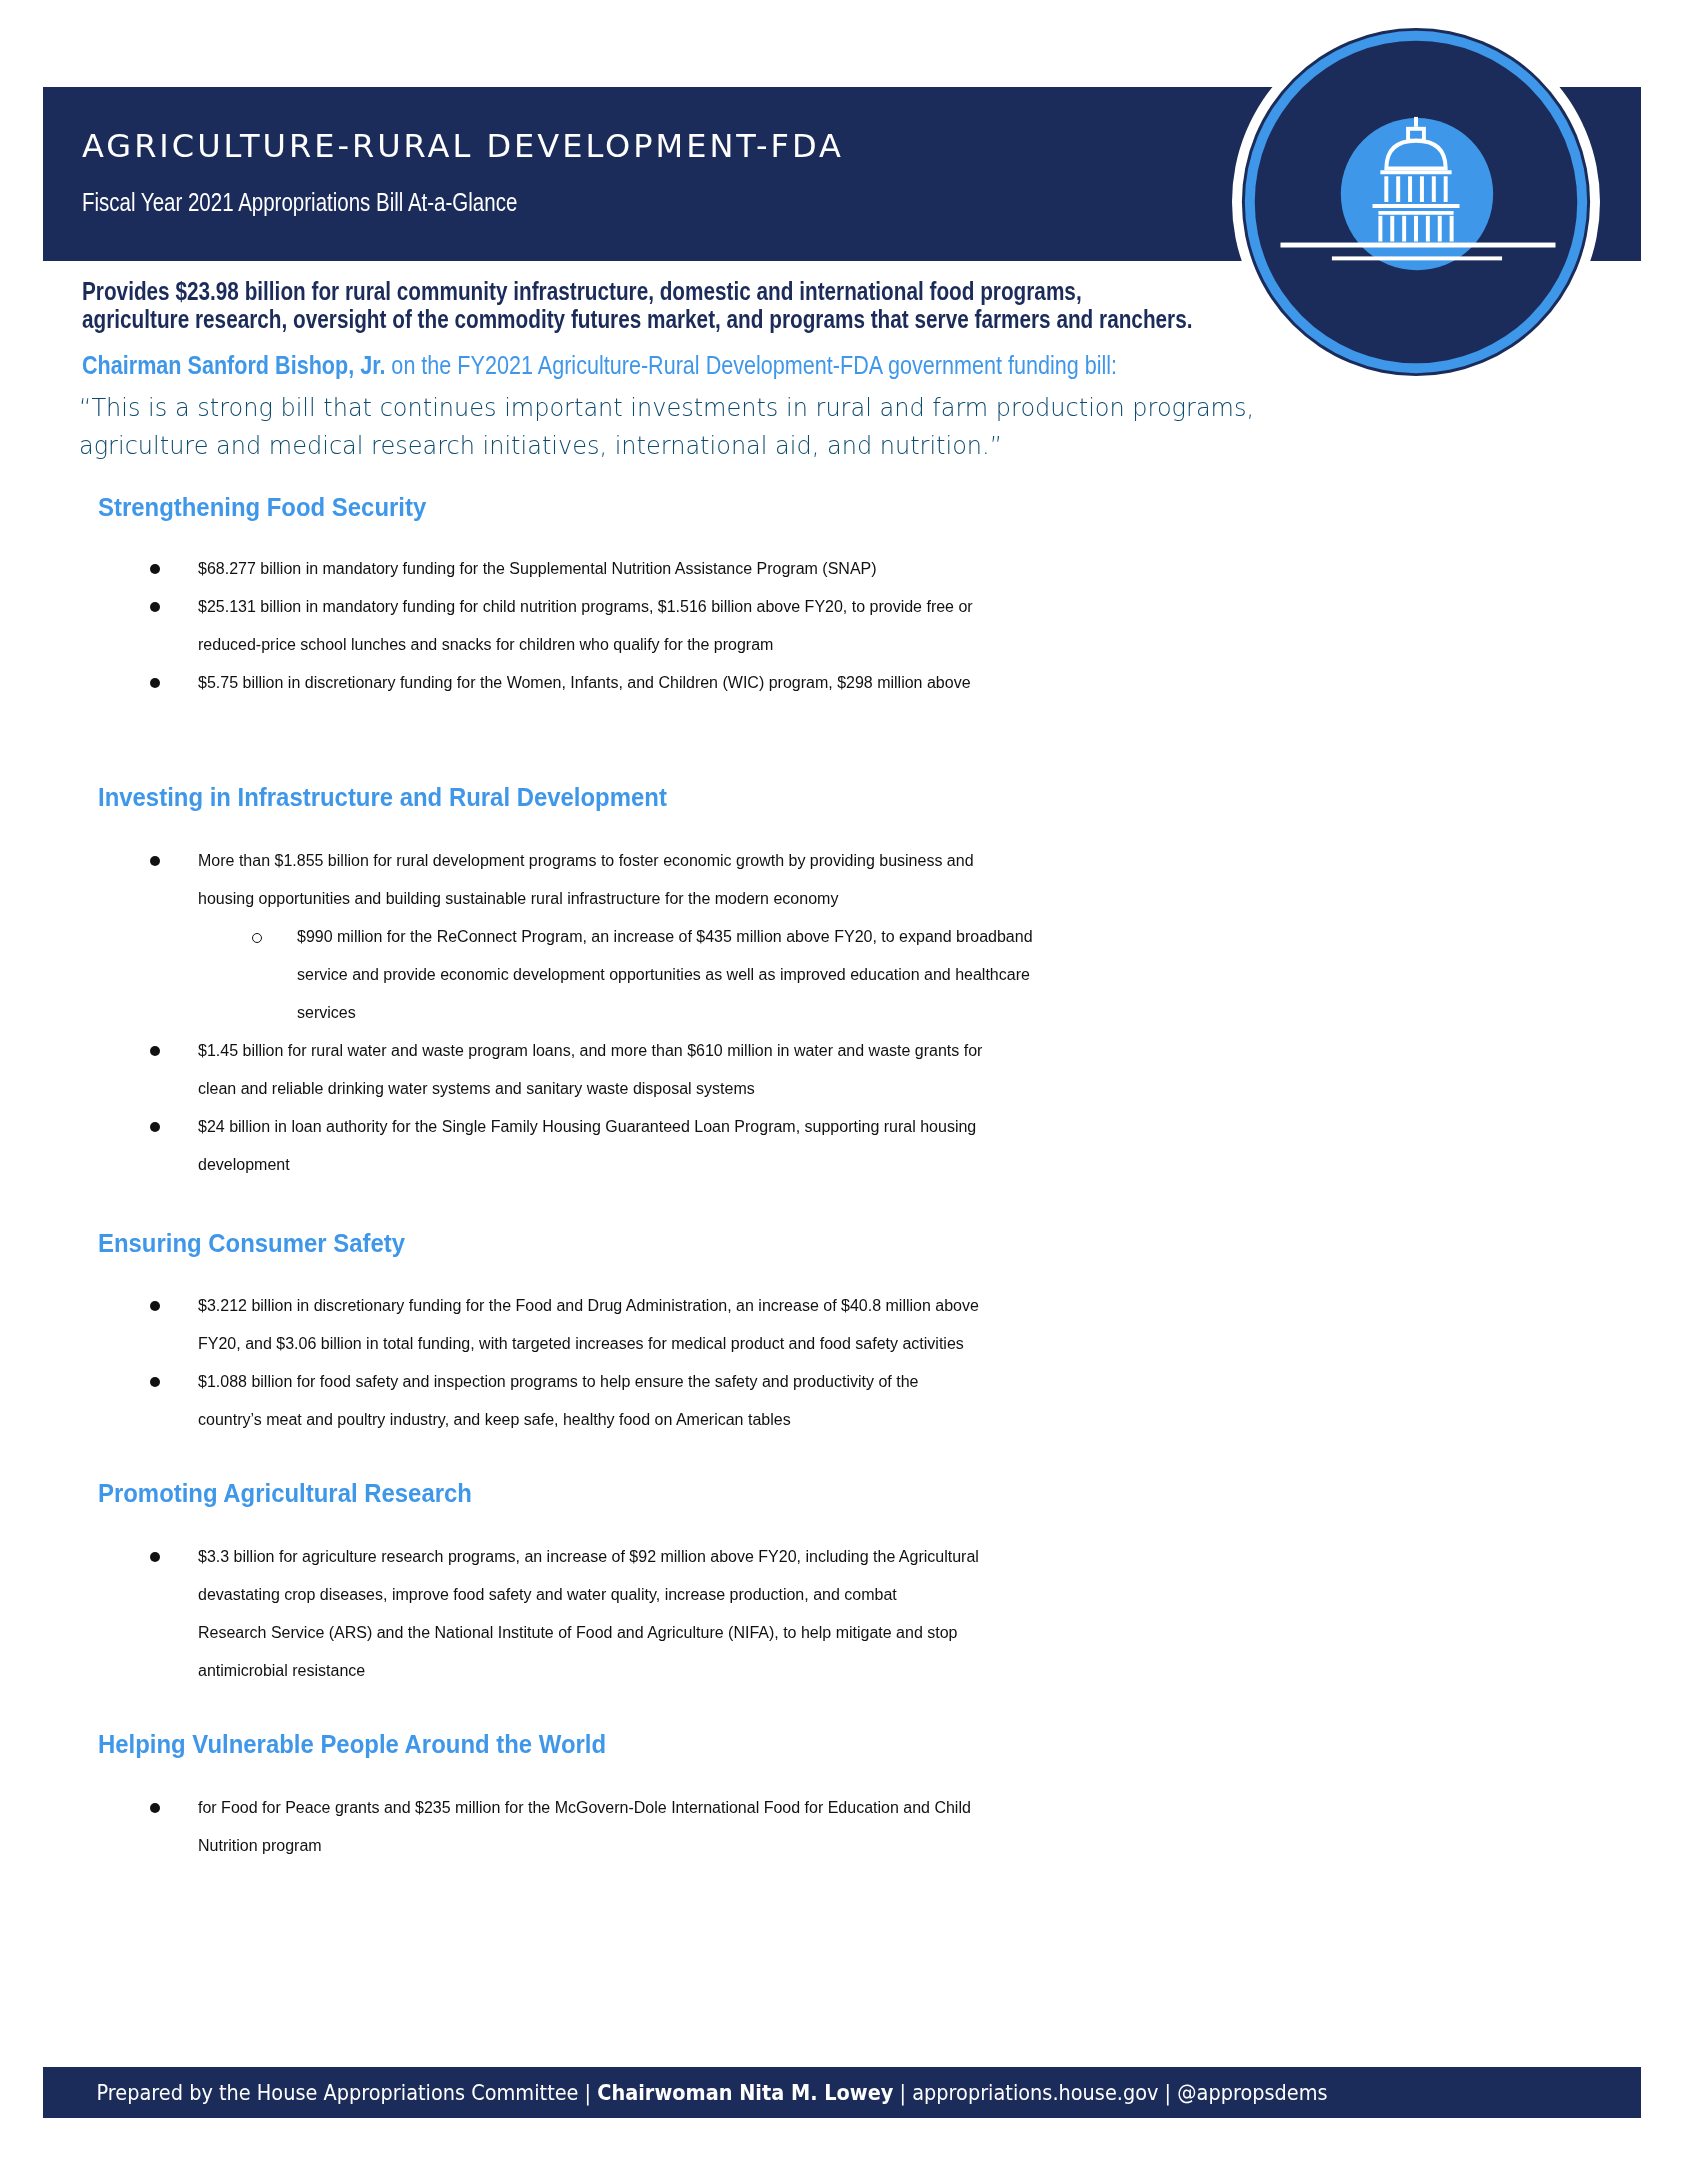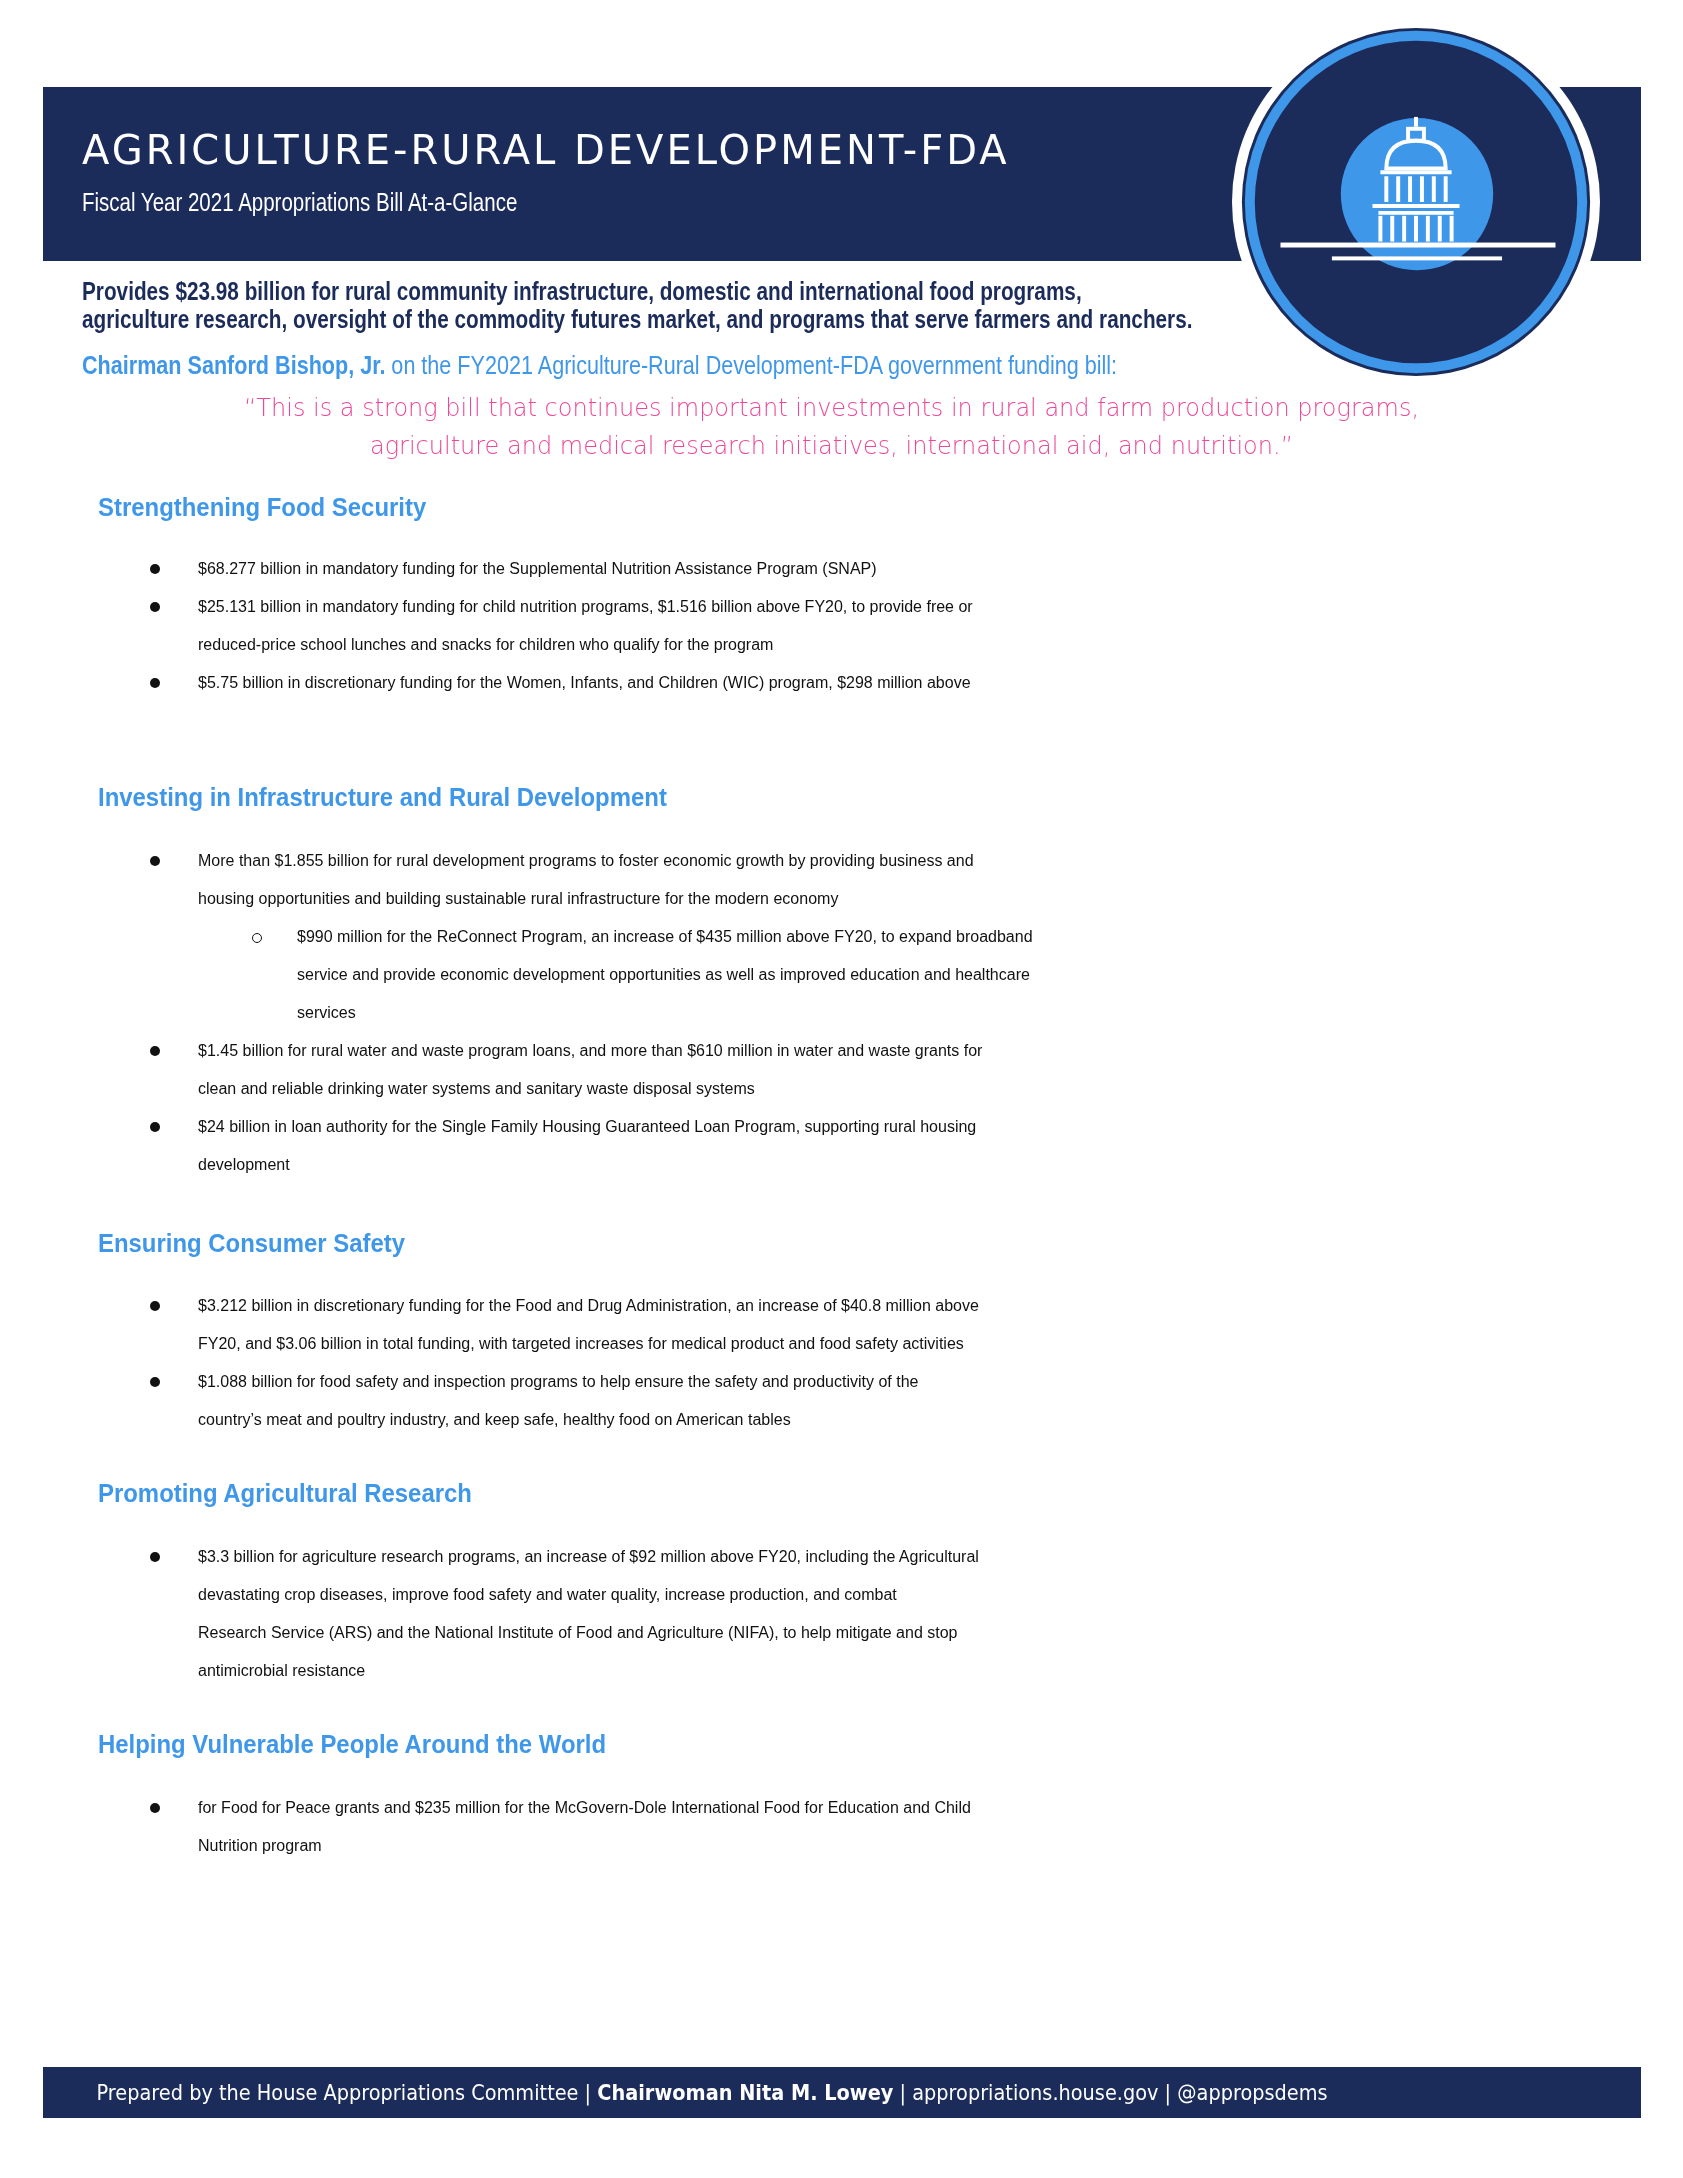--- a/index.html
+++ b/index.html
@@ -1,36 +1,36 @@
 <!DOCTYPE html>
 <html><head>
 <meta charset="utf-8">
 <style>
   html, body { margin: 0; padding: 0; background: #ffffff; }
   body { width: 1683px; height: 2178px; position: relative; overflow: hidden;
          font-family: "Liberation Sans", sans-serif; color: #111111; }
 
   .header-bar { position: absolute; left: 43px; top: 87px; width: 1598px; height: 174px; background: #1b2b5a; }
   .header-title { position: absolute; left: 82px; top: 127px; font-family: "DejaVu Sans", sans-serif;
-                  font-size: 40px; letter-spacing: 3px; color: #ffffff; white-space: nowrap; font-weight: 500; }
+                  font-size: 32px; letter-spacing: 3px; color: #ffffff; white-space: nowrap; font-weight: 500; }
   .header-subtitle { position: absolute; left: 82px; top: 188px; font-family: "Liberation Sans", sans-serif;
                      font-size: 25px; color: #ffffff; white-space: nowrap; transform: scaleX(0.82); transform-origin: left center; }
 
   .seal { position: absolute; left: 1232px; top: 18px; width: 368px; height: 368px; }
 
   .lede { position: absolute; left: 82px; top: 277px; width: 1485px; font-family: "Liberation Sans", sans-serif;
           font-weight: bold; font-size: 25px; line-height: 28px; color: #1b2b5a;
           transform: scaleX(0.83); transform-origin: left top; }
   .lede div { white-space: nowrap; }
 
   .quote-intro { position: absolute; left: 82px; top: 350px; white-space: nowrap; font-size: 26px; color: #3f97ea;
                  transform: scaleX(0.83); transform-origin: left top; }
   .quote-intro b { font-weight: bold; }
   .quote { position: absolute; left: 79px; top: 389px; width: 1505px; font-family: "DejaVu Sans", sans-serif;
-           font-size: 24px; line-height: 38px; color: #ec4899; font-weight: 300; text-align: center; }
+           font-size: 24px; line-height: 38px; color: #0c4a6e; font-weight: 300; }
   .quote div { white-space: nowrap; }
 
   .section-heading { position: absolute; left: 98px; font-family: "Liberation Sans", sans-serif; font-weight: bold;
                      font-size: 26px; color: #3f97ea; white-space: nowrap; transform: scaleX(0.92); transform-origin: left center; }
 
   .bullet-list { position: absolute; left: 0; width: 1683px; margin: 0; padding: 0; list-style: none; }
   .bullet { position: relative; font-family: "Liberation Sans", sans-serif; font-size: 16px; line-height: 38px; color: #111111; }
   .bullet .marker { position: absolute; left: 150px; top: 14px; width: 10px; height: 10px; border-radius: 50%; background: #111; }
   .bullet .text { display: block; margin-left: 198px; width: 1386px; }
   .bullet .line { display: block; white-space: nowrap; }

